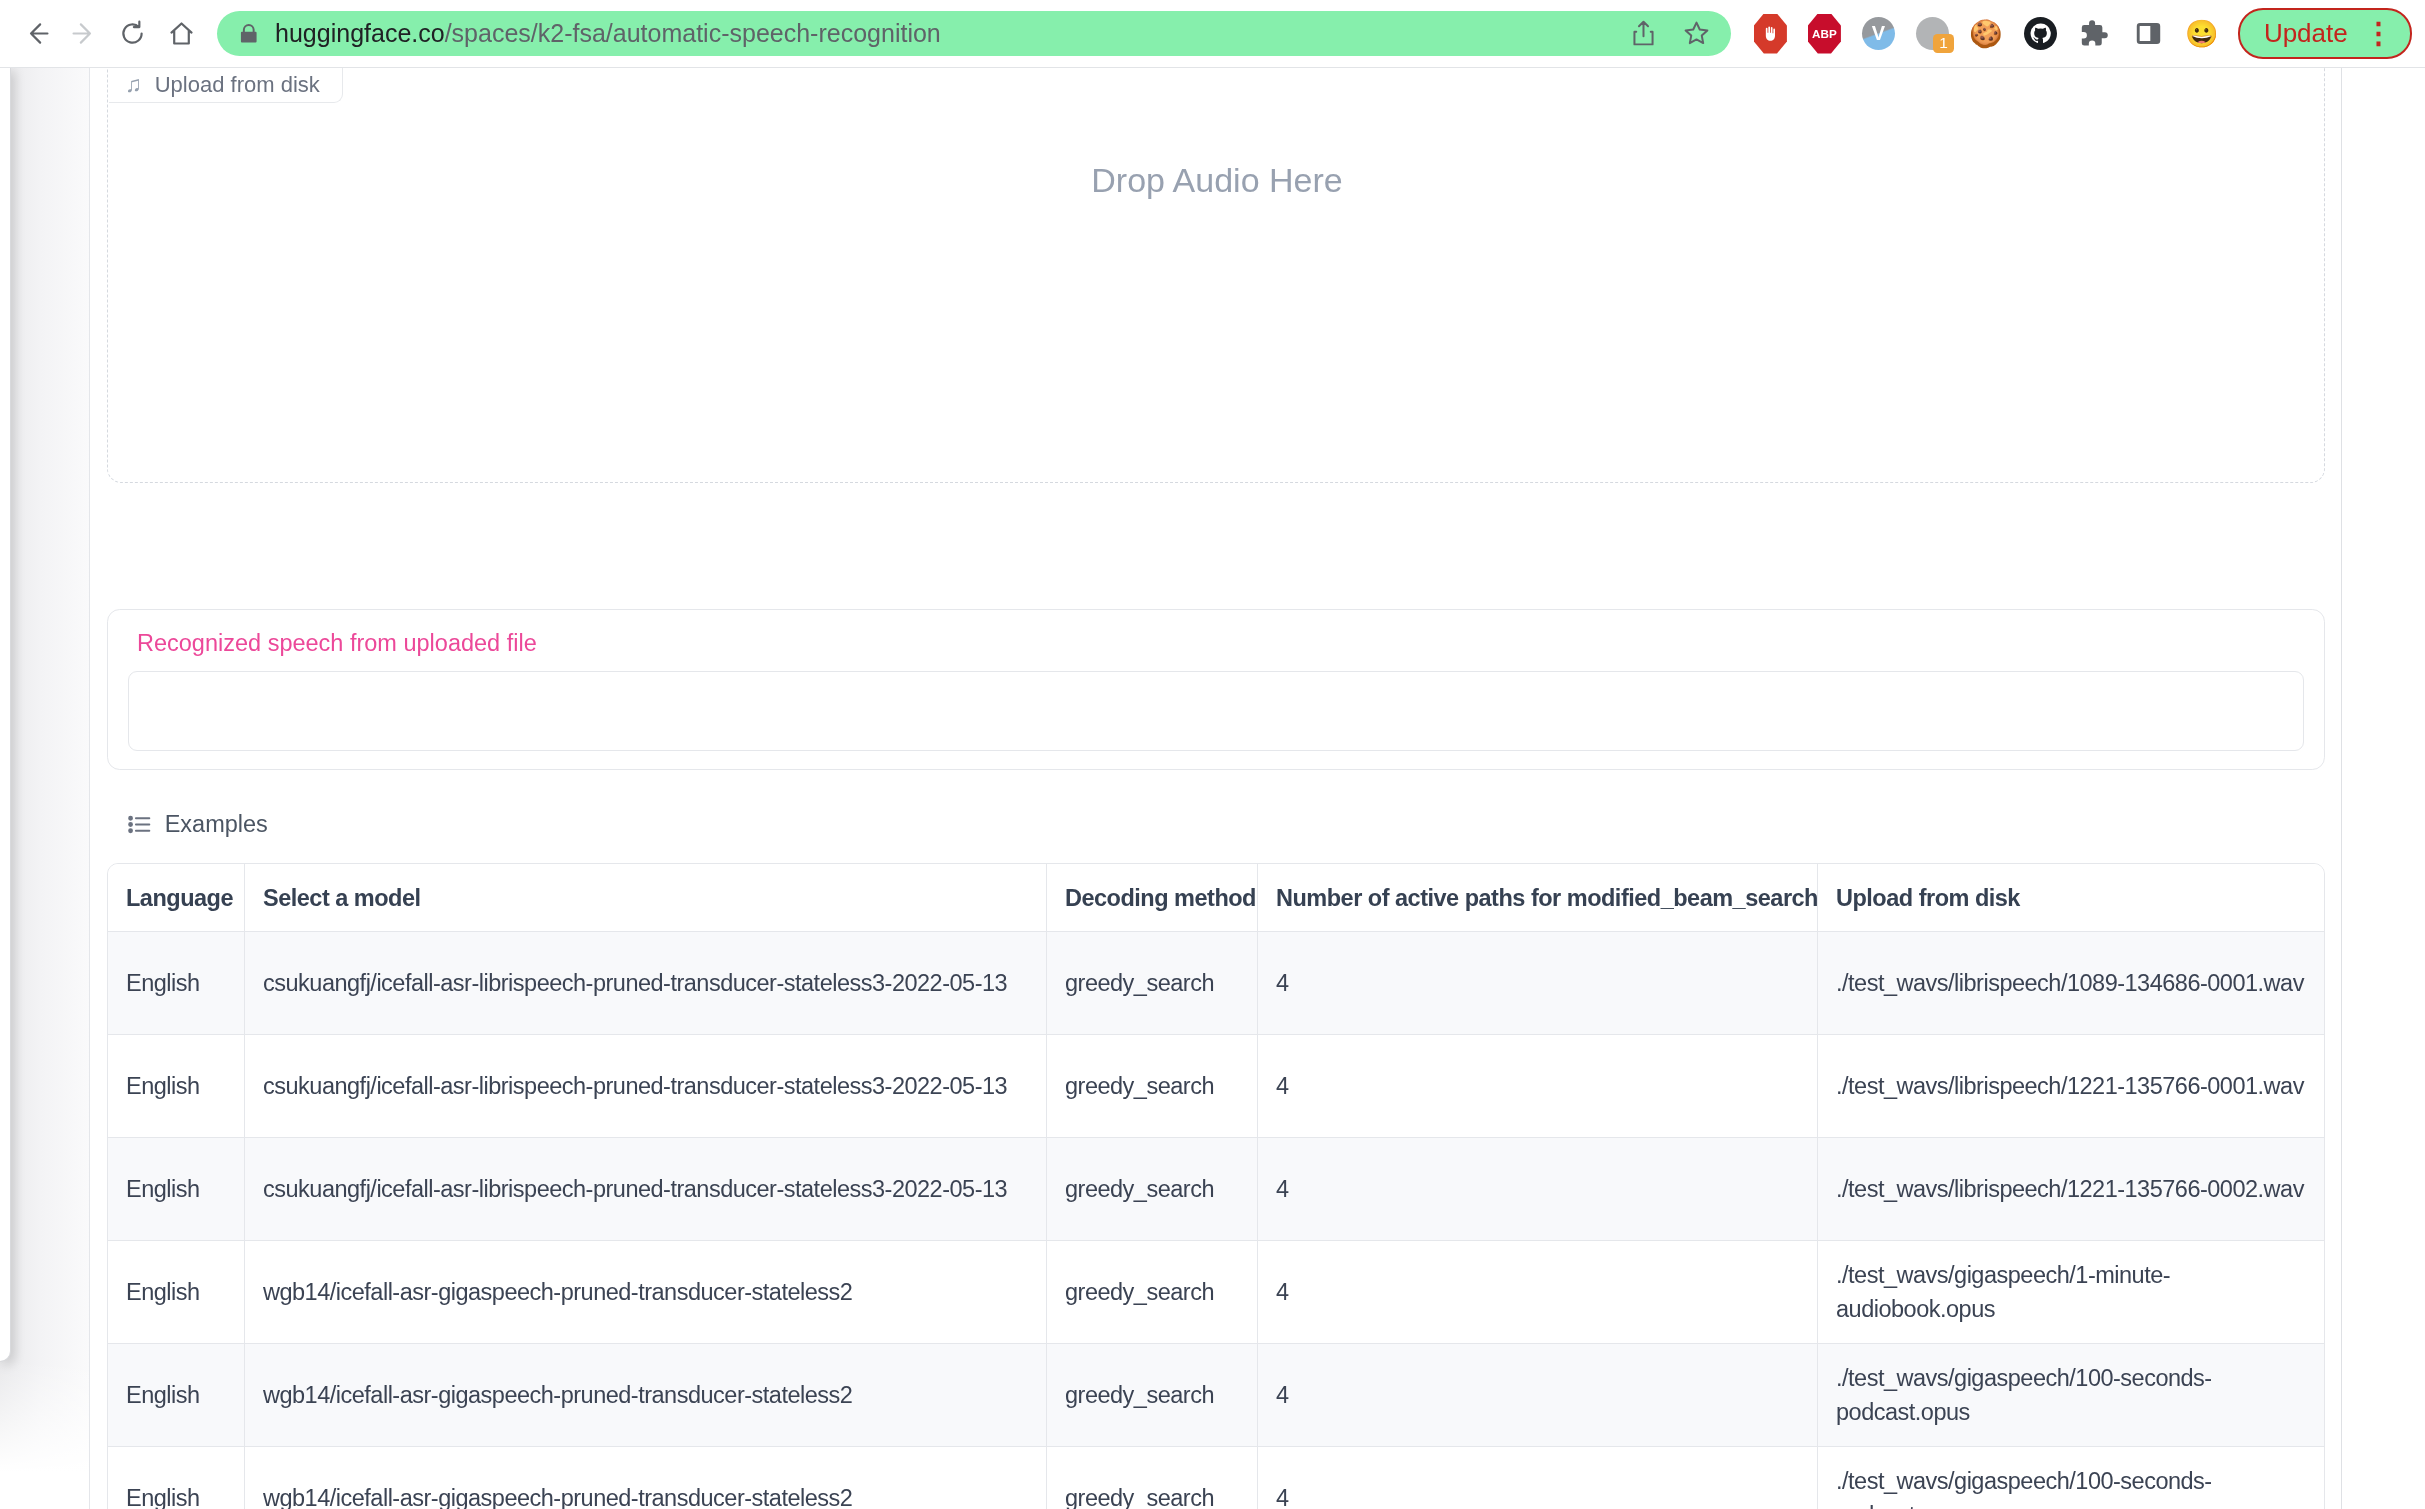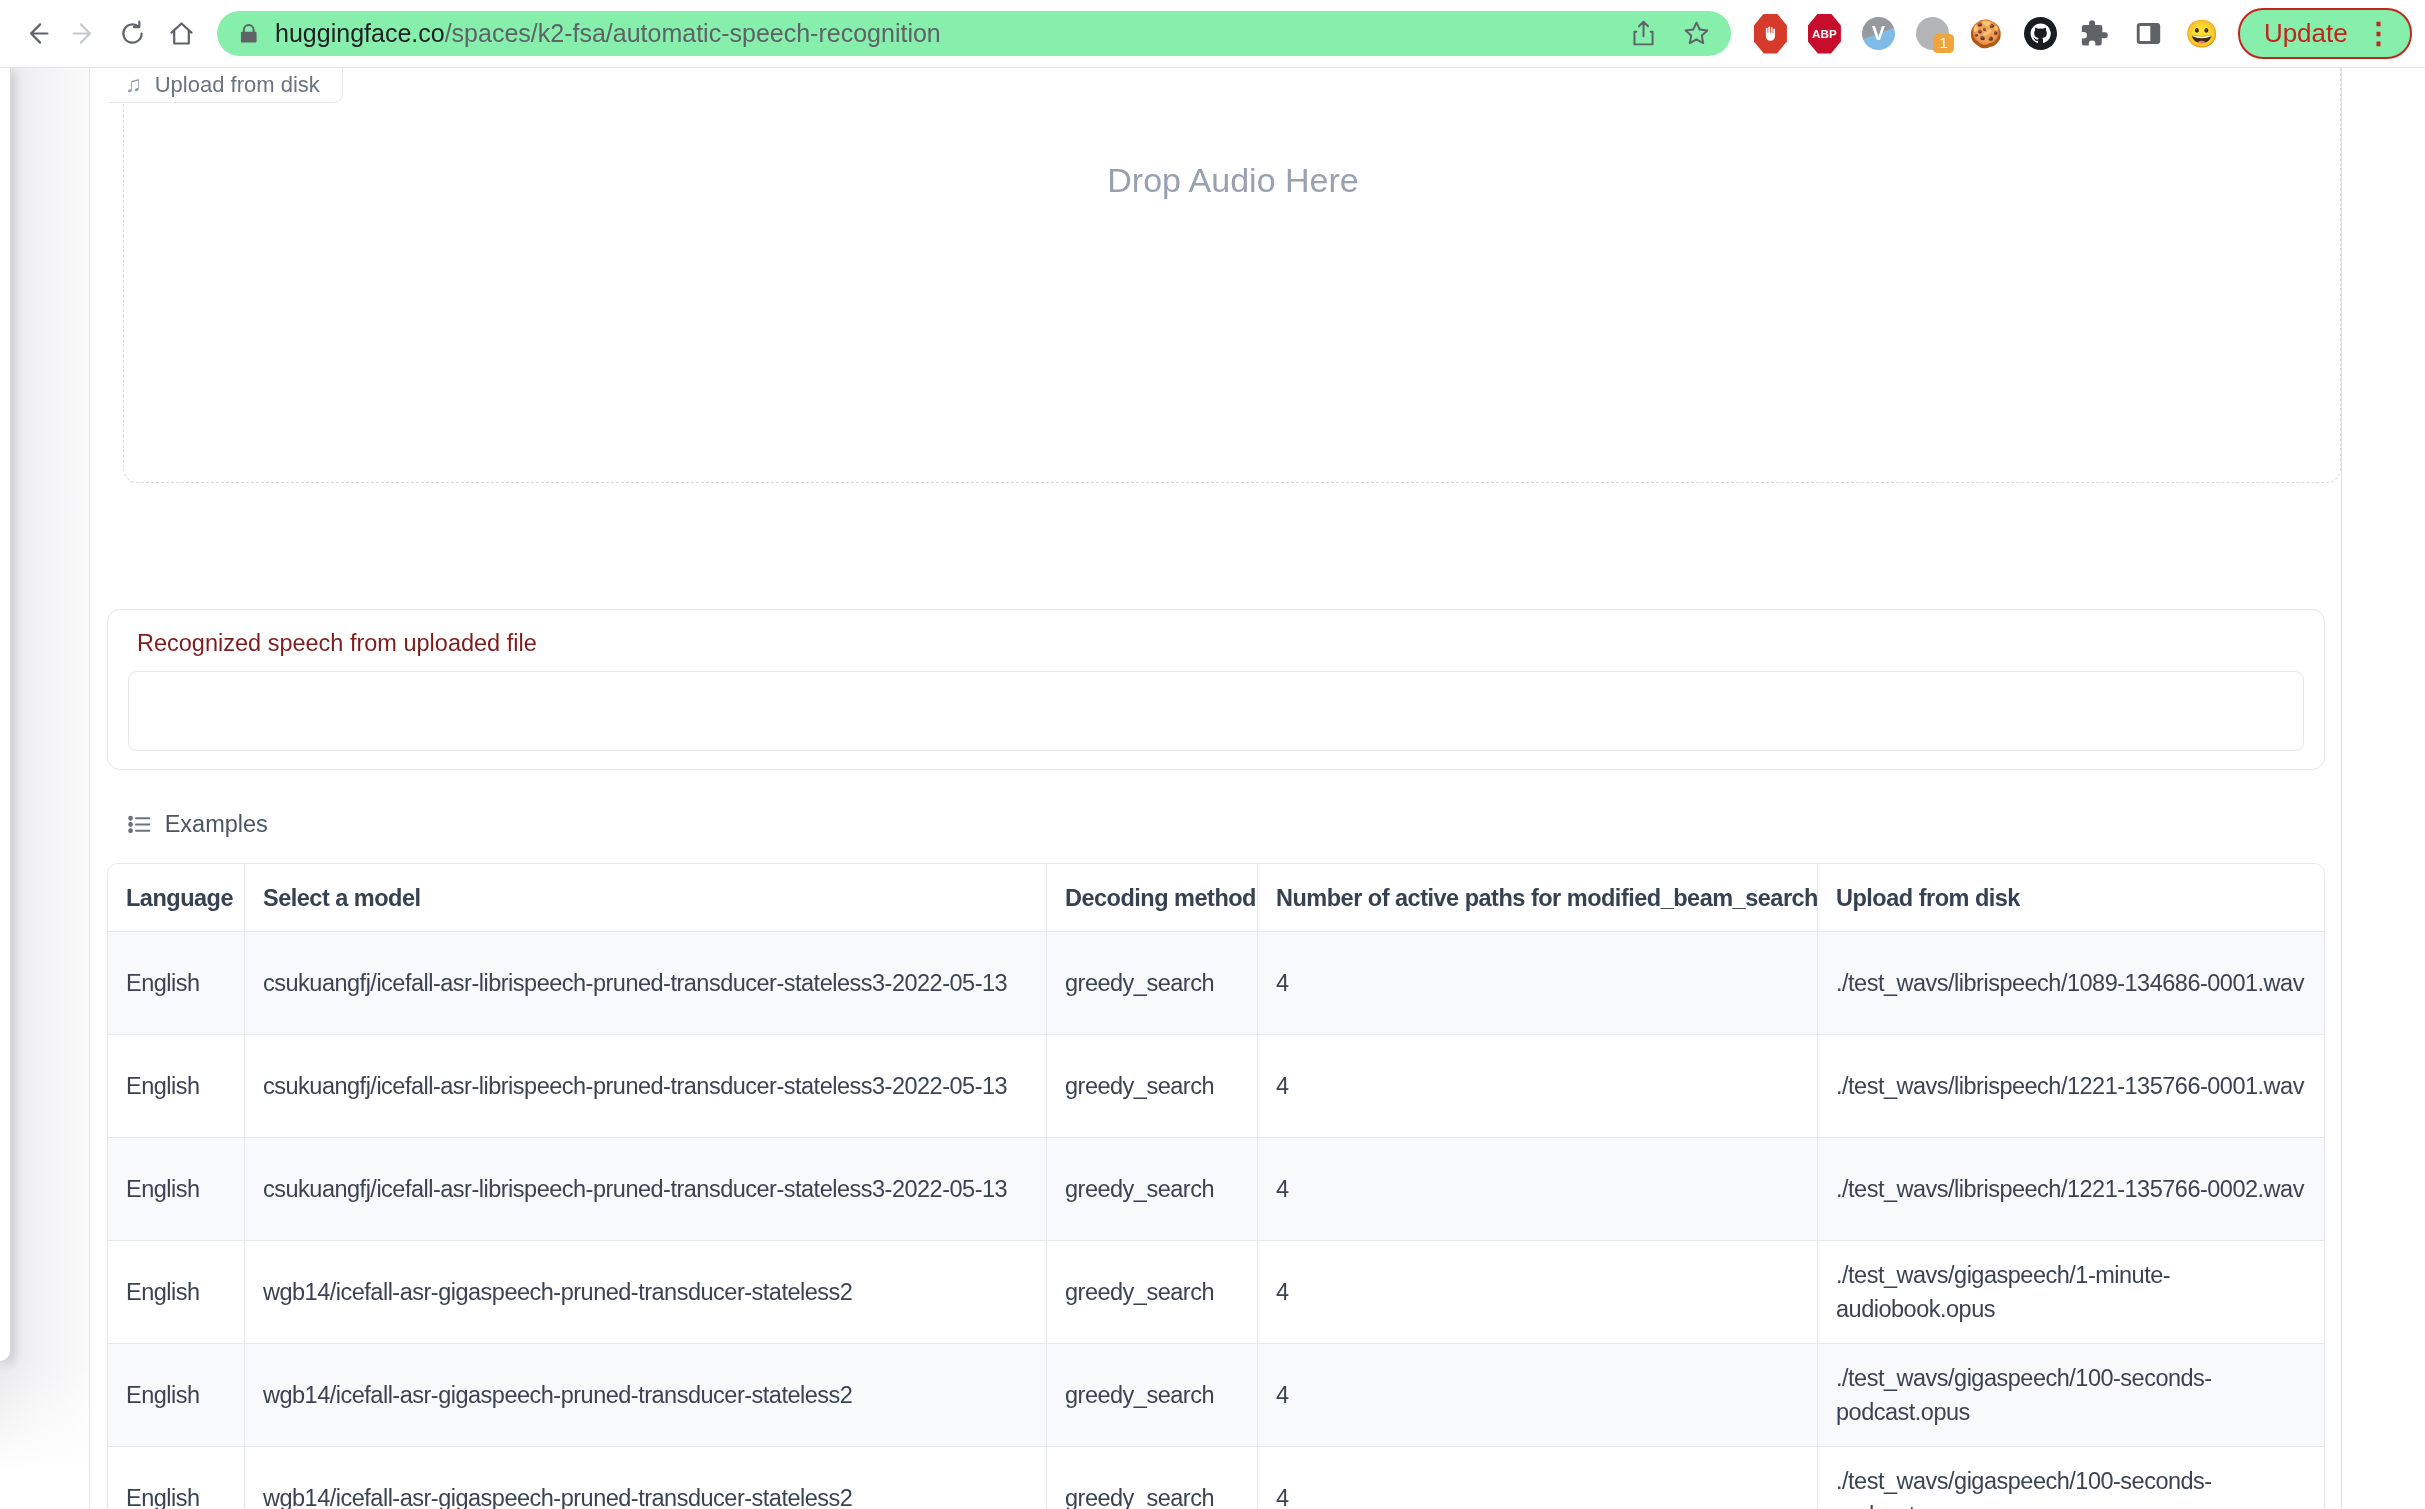--- a/index.html
+++ b/index.html
@@ -46,38 +46,38 @@
   .update-dots{font-size:29px;font-weight:bold;letter-spacing:0;line-height:1;padding:0 5.4px;}
   
   .page{position:absolute;left:0;top:68px;width:2426px;height:1441px;overflow:hidden;background:#fff;}
   .gutter{position:absolute;left:0;top:0;width:89px;height:100%;background:linear-gradient(to right,#e9e9eb 0,#f3f3f5 45%,#fafafb 100%);}
   .gutter-card{position:absolute;left:0;top:0;width:10px;height:1293px;background:#fff;border-right:0.9px solid #d8d9dc;border-bottom:0.9px solid #d8d9dc;border-bottom-right-radius:12.7px;box-shadow:3.6px 3.6px 11px rgba(0,0,0,.16);}
   .gutter-fade{position:absolute;left:0;top:1293px;width:89px;height:148px;background:linear-gradient(to bottom,rgba(255,255,255,0) 0,#fff 75%);}
   .v-divider{position:absolute;left:89px;top:0;width:0.9px;height:100%;background:#e4e6ea;}
   .scroll-line{position:absolute;left:2341px;top:0;width:0.9px;height:100%;background:#dfe1e5;}
   
   .content{position:absolute;left:107px;top:0;width:2218px;height:100%;}
-  .upload-box{position:absolute;left:16px;top:-33px;width:2218px;height:448px;border:1.8px dashed #d5d9df;border-radius:14.5px;box-sizing:border-box;}
+  .upload-box{position:absolute;left:0;top:-33px;width:2218px;height:448px;border:1.8px dashed #d5d9df;border-radius:14.5px;box-sizing:border-box;}
   .upload-chip{
     position:absolute;left:1.8px;top:0;height:34px;background:#fff;display:flex;align-items:center;gap:12.7px;
     padding:0 22px 0 16.3px;border-right:0.9px solid #e7e9ec;border-bottom:0.9px solid #e7e9ec;border-bottom-right-radius:9px;
   }
   .upload-chip .note{font-size:22.6px;color:#95a0ae;line-height:1;}
   .upload-chip .chip-label{font-size:22px;color:#6b7280;}
   .drop-zone{position:absolute;left:0;top:117px;width:2218px;text-align:center;}
   .drop-line1,.drop-line3{font-size:34px;color:#98a1b0;line-height:54px;}
   .drop-line2{font-size:33px;color:#ccd2da;line-height:51px;}
   .submit-btn{
     position:absolute;left:30px;top:446px;height:69px;padding:0 34px;border-radius:11px;
     background:linear-gradient(180deg,#f5f6f8,#e9ebef);border:0.9px solid #dde0e5;
     box-shadow:0 0.9px 2.7px rgba(0,0,0,.06);display:flex;align-items:center;
     font-size:27px;font-weight:500;color:#3d4656;
   }
   .output-panel{position:absolute;left:0;top:541px;width:2218px;height:161px;border:0.9px solid #e5e7eb;border-radius:12.7px;box-sizing:border-box;background:#fff;}
-  .output-label{position:absolute;left:29px;top:20px;font-size:23.5px;color:#7f1d1d;}
+  .output-label{position:absolute;left:29px;top:20px;font-size:23.5px;color:#ec4899;}
   .output-textbox{
     position:absolute;left:20px;top:61px;width:2176px;height:80px;border:0.9px solid #e5e7eb;border-radius:9px;
     box-sizing:border-box;resize:none;background:#fff;font-family:"Liberation Sans",sans-serif;font-size:23.5px;color:#3b4353;padding:9px 14.5px;outline:none;
   }
   .examples-row{position:absolute;left:20px;top:743px;display:flex;align-items:center;gap:12.7px;}
   .examples-icon svg{width:25px;height:25px;display:block;}
   .examples-label{font-size:23.5px;color:#4b5563;}
   
   .table-wrap{position:absolute;left:0;top:795px;width:2218px;border:0.9px solid #e5e7eb;border-radius:11px;overflow:hidden;background:#fff;box-sizing:border-box;}
   table.examples{border-collapse:separate;border-spacing:0;table-layout:fixed;width:2216px;}

